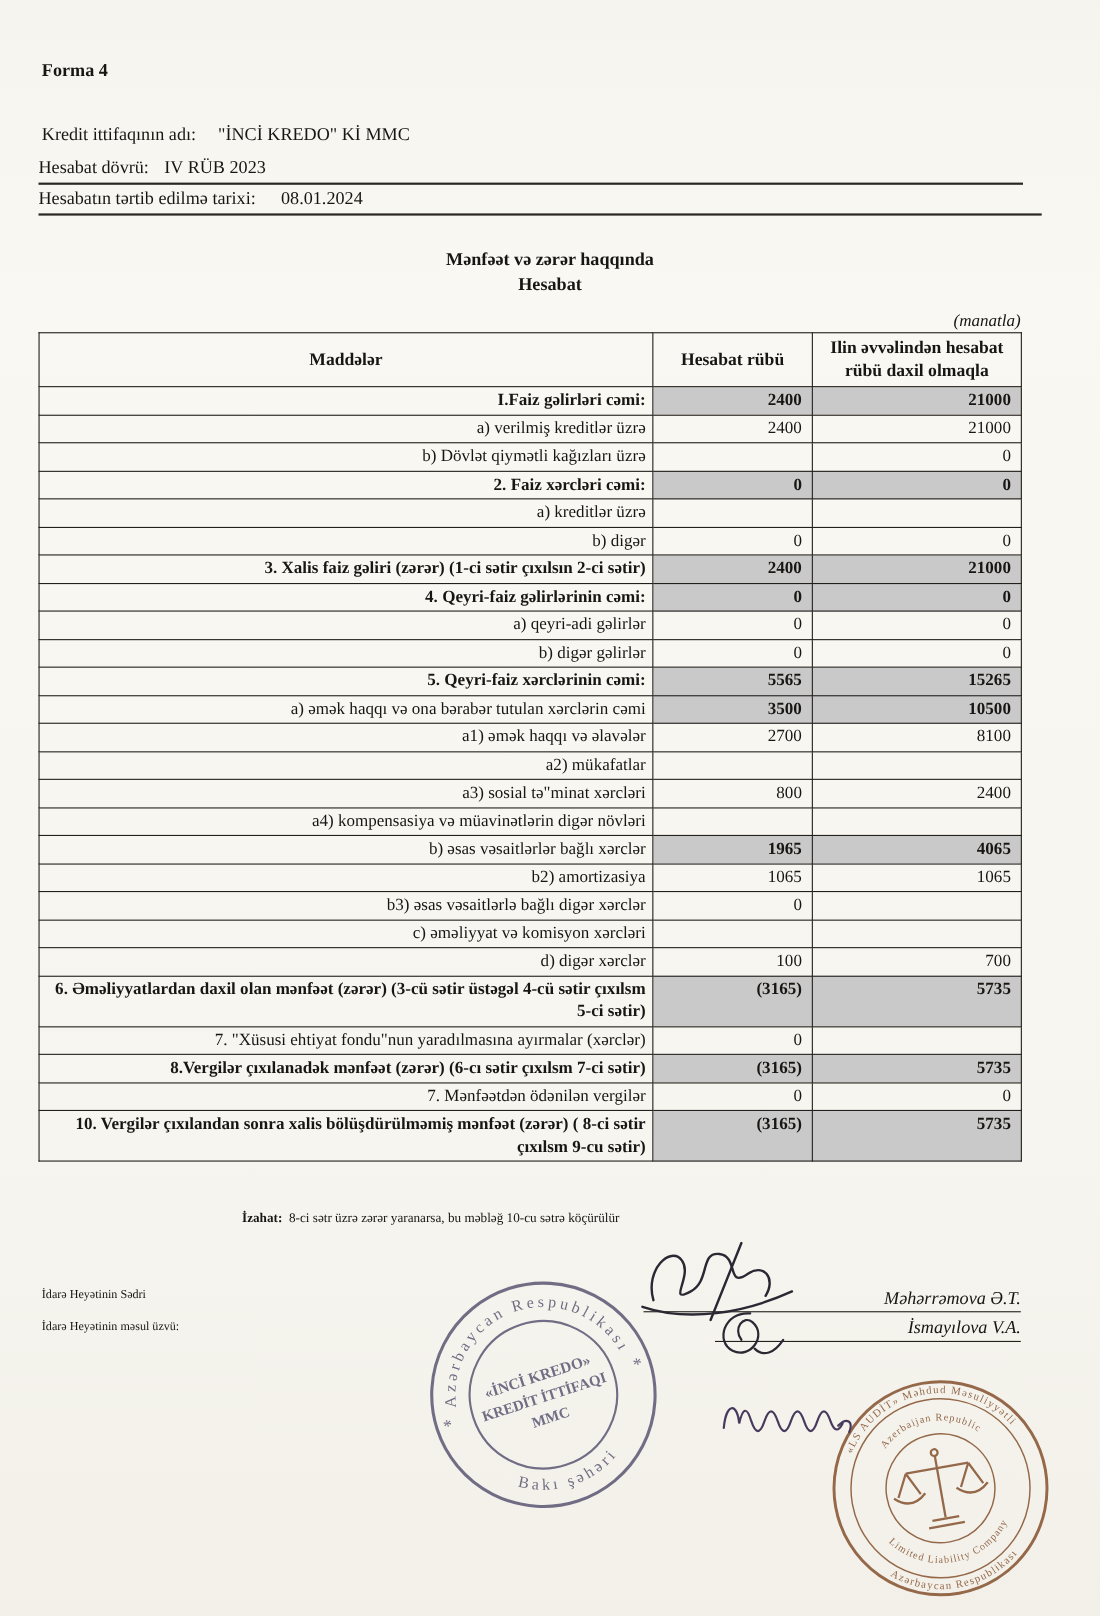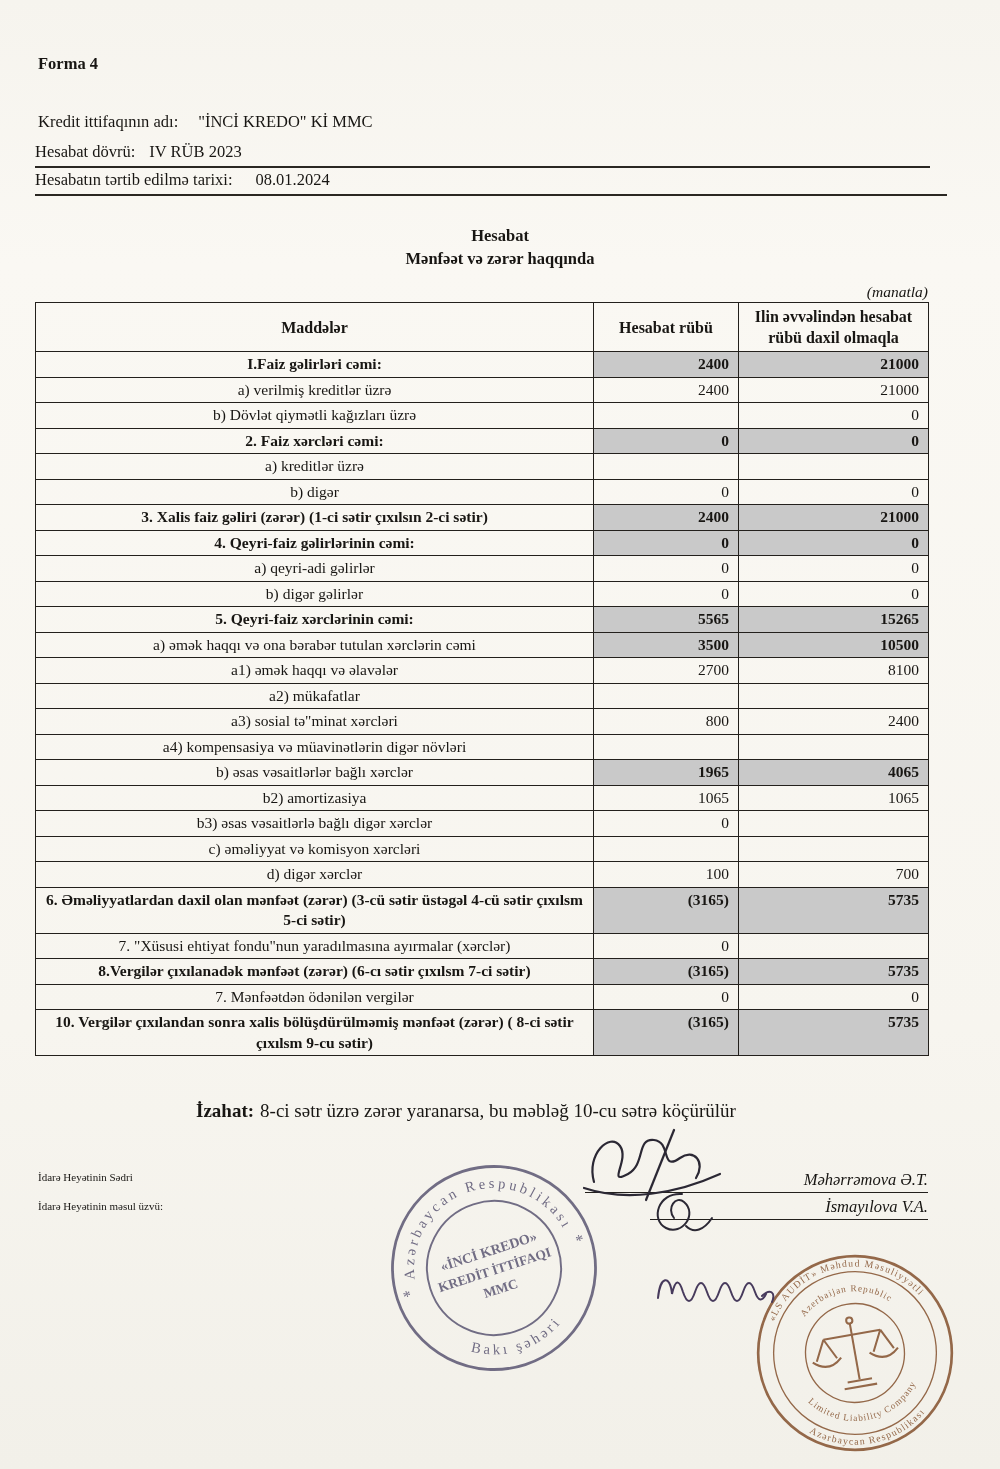--- a/index.html
+++ b/index.html
@@ -21,26 +21,26 @@
   .f-period .val { margin-left: 14px; }
   .f-date { left: 35px; top: 170px; width: 912px; border-bottom: 2px solid #2a2722; padding-bottom: 4px; }
   .f-date .val { margin-left: 23px; }
   .title { position: absolute; left: 0; top: 224px; width: 100%; text-align: center; font-weight: bold; font-size: 16.5px; line-height: 23px; }
   .manat { position: absolute; top: 283px; right: 72px; font-style: italic; font-size: 15.5px; }
 
   table.pl { position: absolute; left: 35px; top: 302px; width: 893px; border-collapse: collapse; table-layout: fixed; }
   .pl th, .pl td { border: 1.8px solid #23201c; }
   .pl th { font-weight: bold; font-size: 16px; line-height: 21px; padding: 3px 4px; text-align: center; vertical-align: middle; }
   .pl td { font-size: 15.5px; line-height: 20.5px; padding: 2px 6px; vertical-align: top; }
-  .c-label { text-align: center; font-family: Liberation Serif, serif; }
+  .c-label { text-align: right; font-family: Liberation Serif, serif; }
   .c-num { text-align: right; padding-right: 9px !important; }
   .shaded { background: #c9c9c9; font-weight: bold; }
   tr.bold td { font-weight: bold; }
 
-  .izahat { position: absolute; left: 196px; top: 1100px; font-size: 19px; }
+  .izahat { position: absolute; left: 220px; top: 1100px; font-size: 12px; }
   .izahat .lbl { font-weight: bold; margin-right: 6px; }
   .roles { position: absolute; left: 38px; top: 1163px; font-size: 11px; line-height: 29px; }
   .sigline { position: absolute; border-bottom: 1.8px solid #23201c; text-align: right; font-size: 16.5px; font-style: italic; padding-bottom: 2px; }
   .sig1 { left: 585px; top: 1170px; width: 343px; }
   .sig2 { left: 650px; top: 1197px; width: 278px; }
 
   .stamp, .sig-ink { position: absolute; }
   .stamp-company { left: 386px; top: 1160px; width: 216px; height: 216px; transform: rotate(-18deg); opacity: .82; }
   .stamp-audit { left: 752px; top: 1246px; width: 206px; height: 214px; transform: rotate(-10deg); opacity: .9; }
   .sig-svg-1 { left: 576px; top: 1124px; width: 152px; height: 80px; }
@@ -61,22 +61,22 @@
 
   <div class="field f-period">
     <span>Hesabat dövrü:</span><span class="val">IV RÜB 2023</span>
   </div>
 
   <div class="field f-date">
     <span>Hesabatın tərtib edilmə tarixi:</span><span class="val">08.01.2024</span>
   </div>
 
   <div class="title">
+    <div>Mənfəət və zərər haqqında</div>
     <div>Hesabat</div>
-    <div>Mənfəət və zərər haqqında</div>
   </div>
 
   <div class="manat">(manatla)</div>
 
   <table class="pl">
     <colgroup>
         <col style="width:558px">
         <col style="width:145px">
         <col style="width:190px">
       </colgroup>

